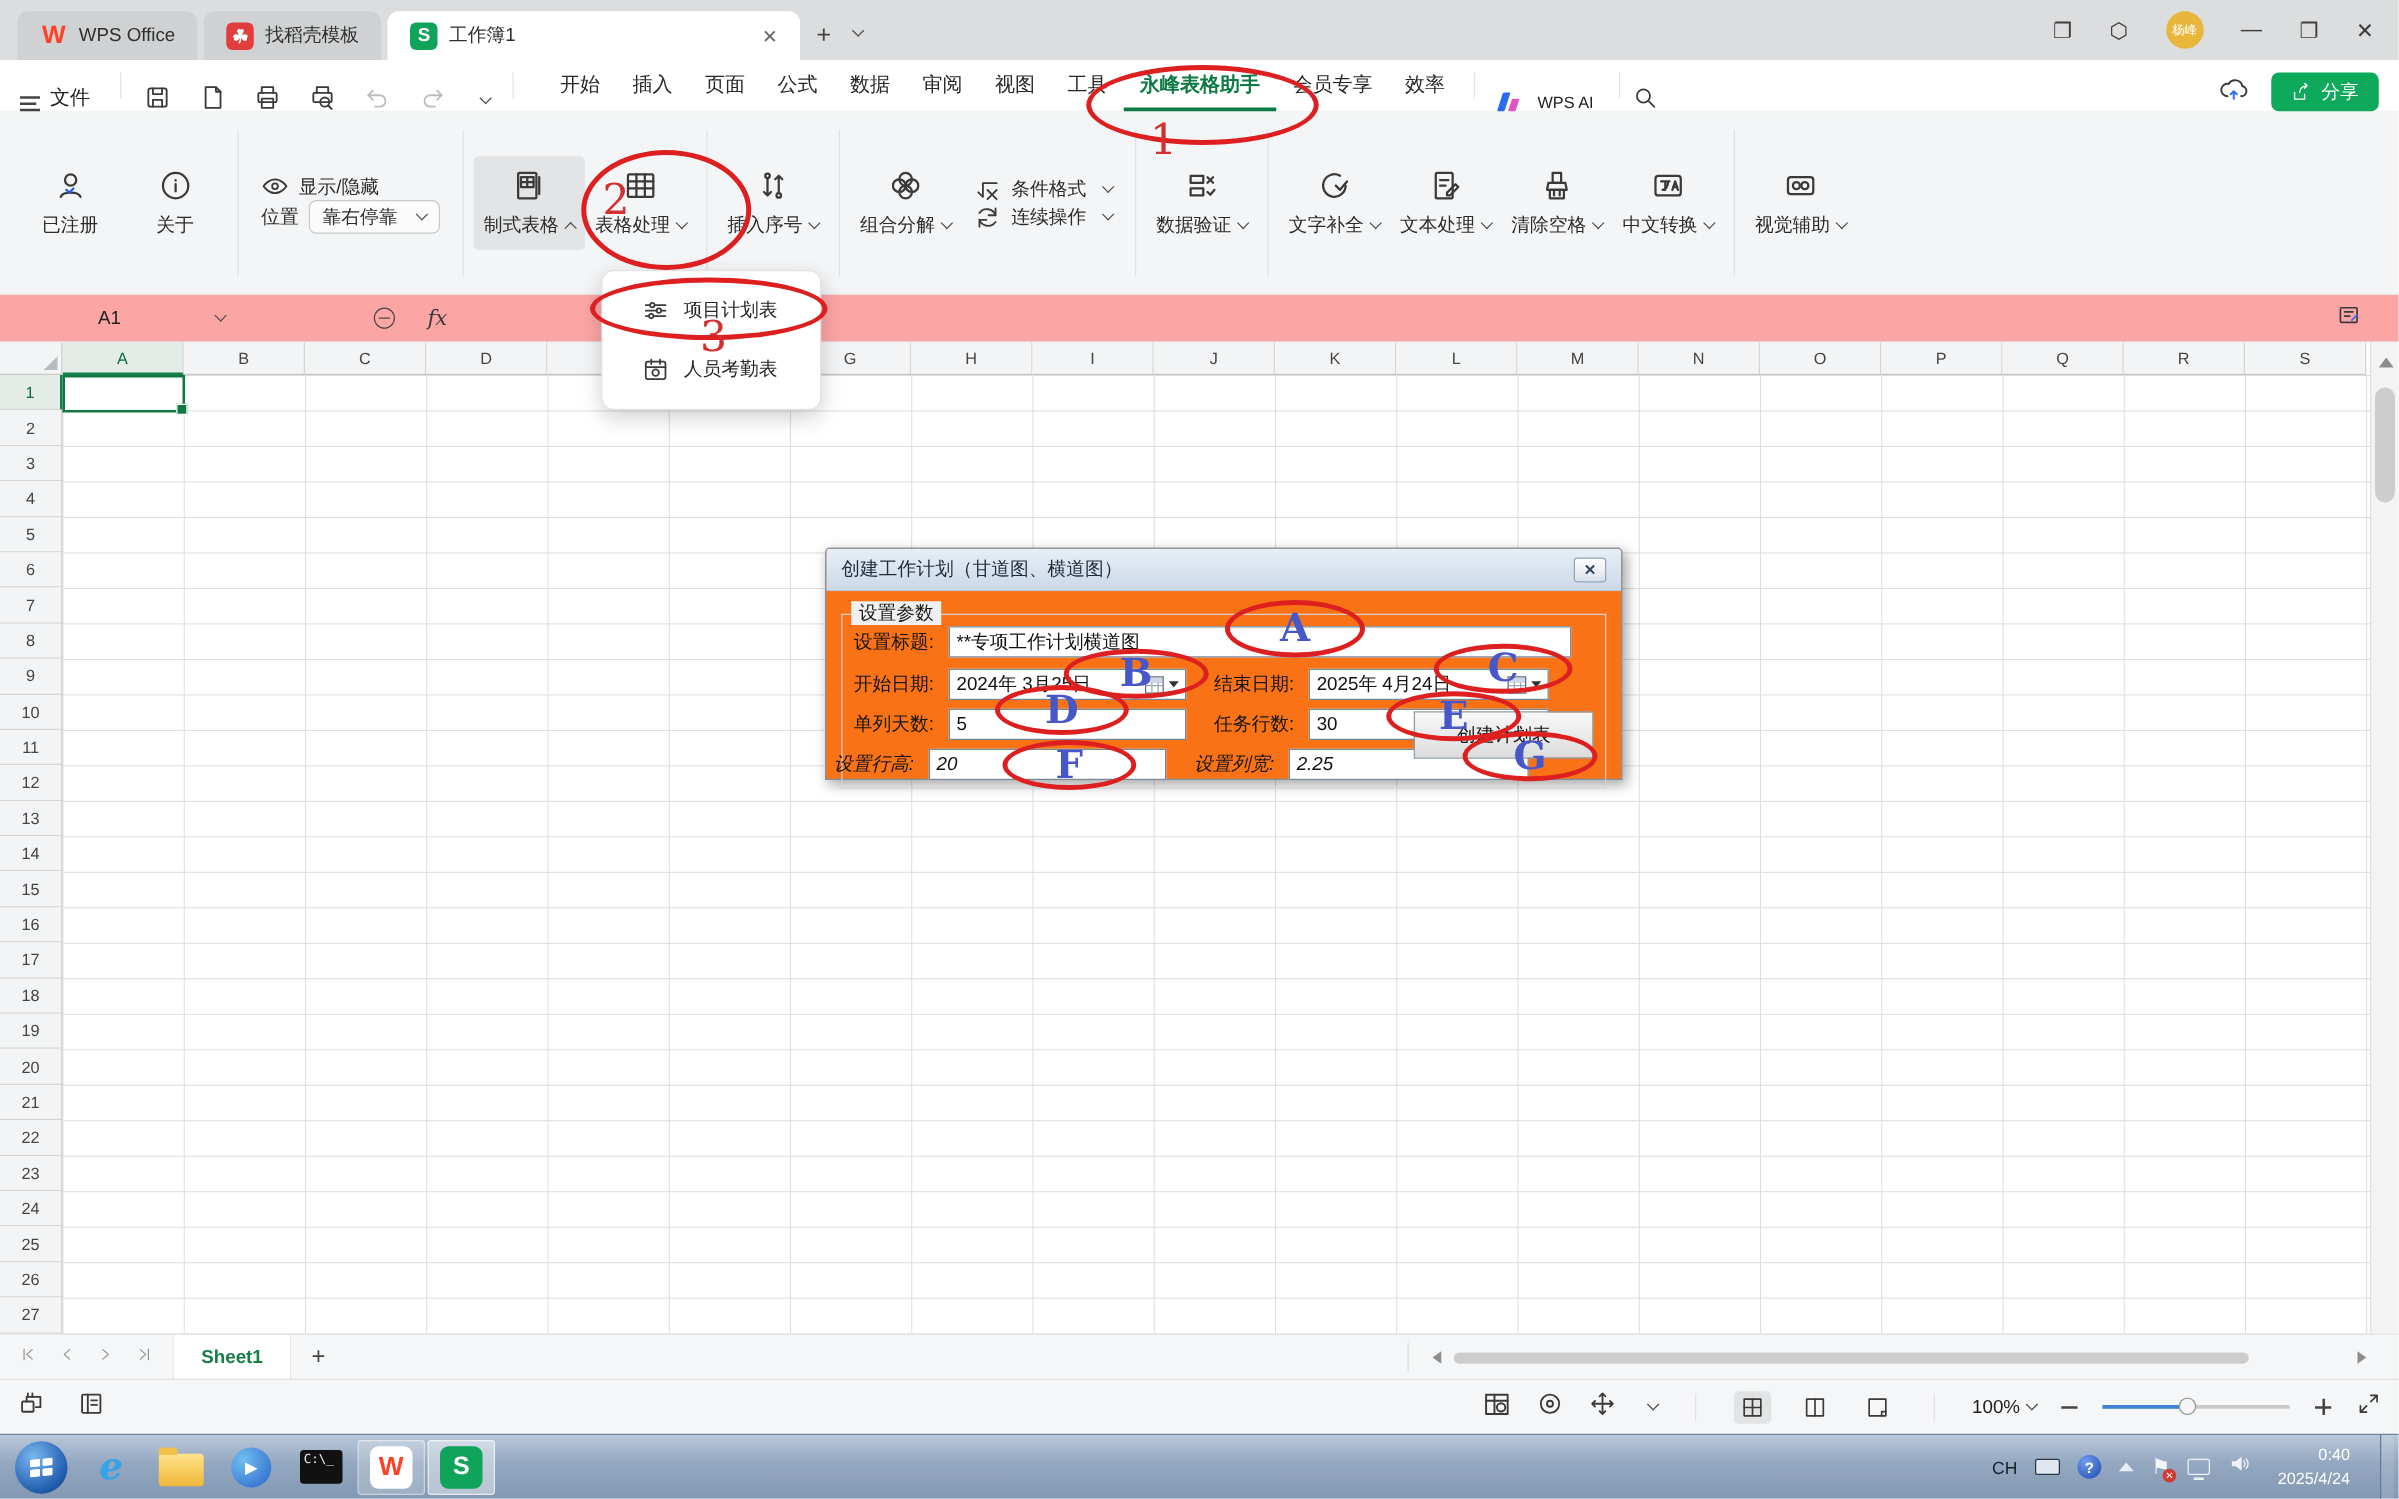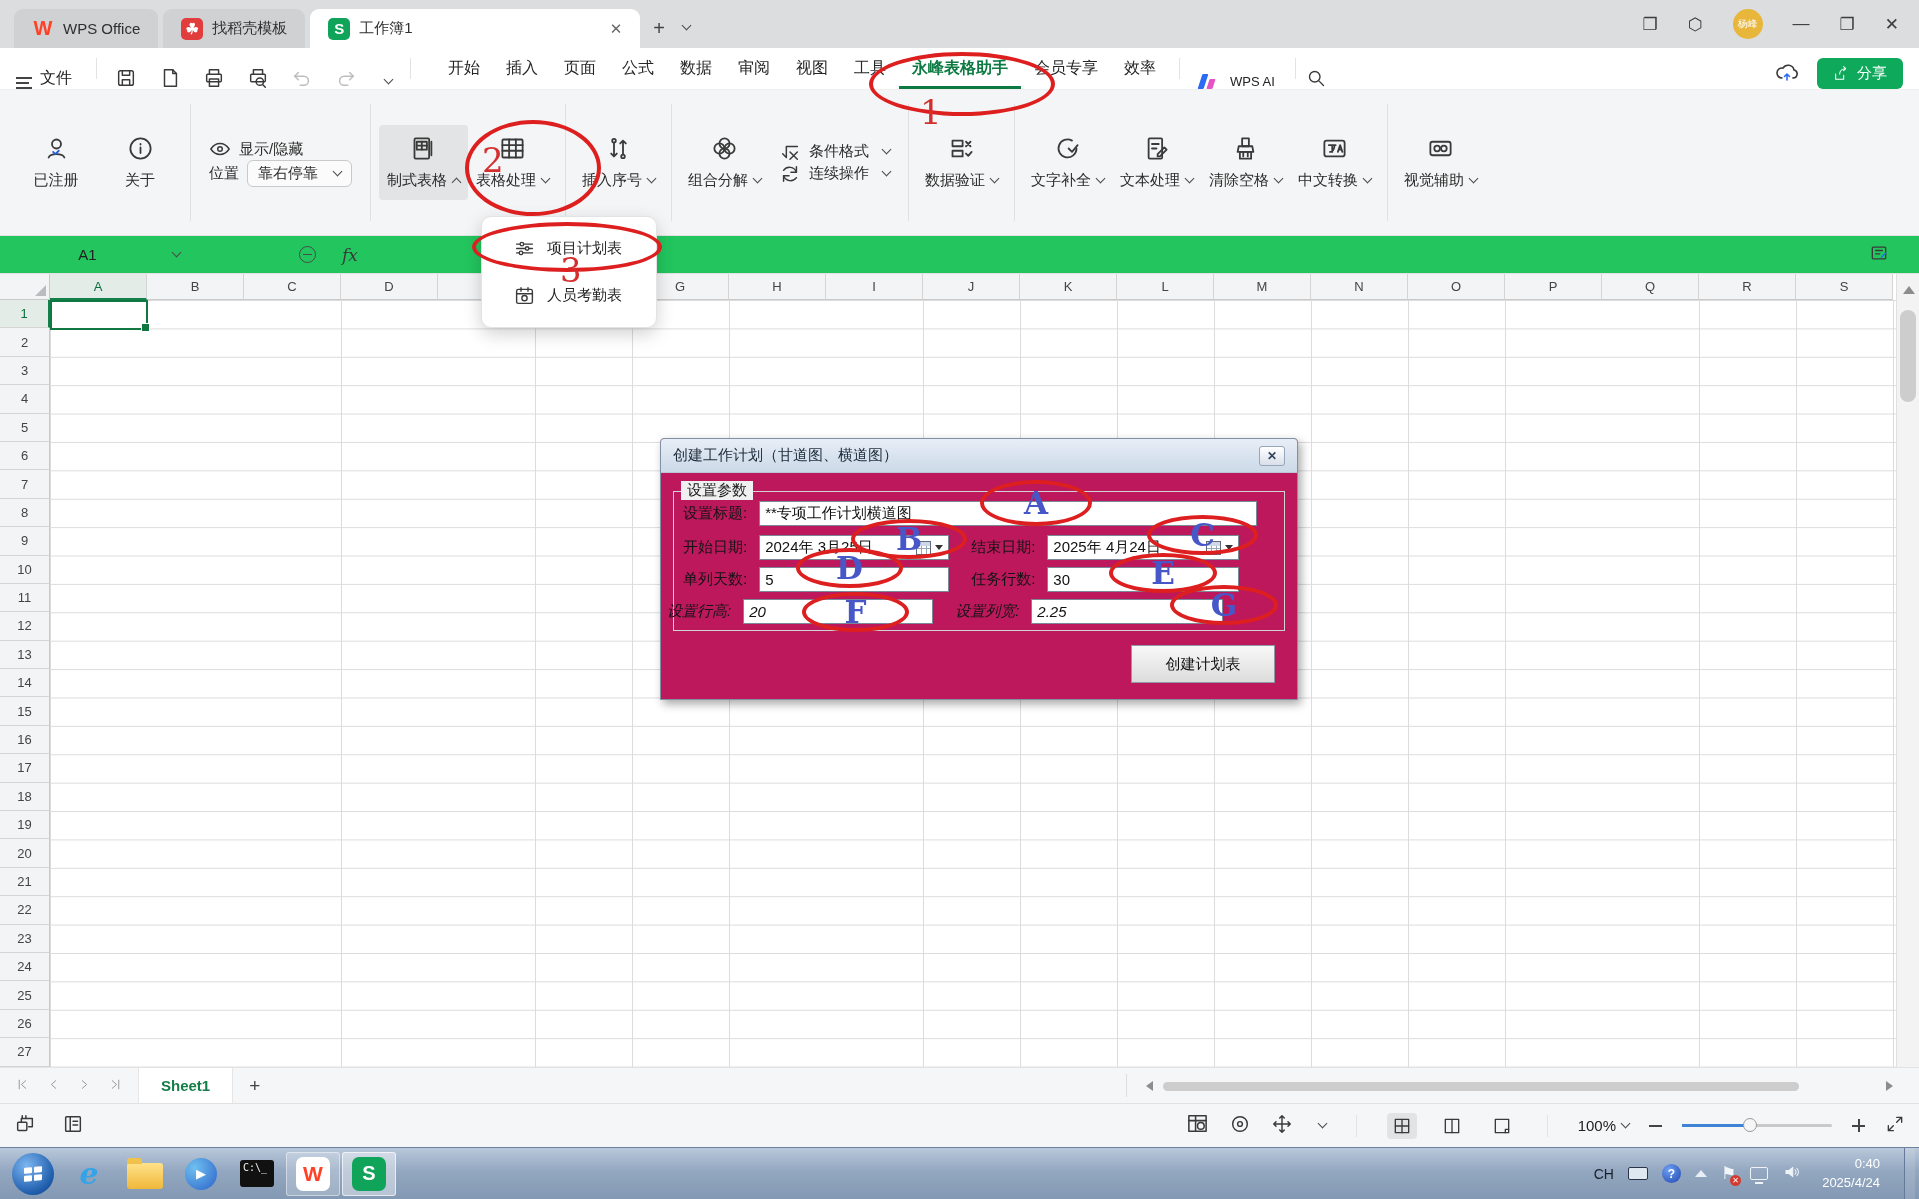--- a/index.html
+++ b/index.html
@@ -47,21 +47,21 @@
 .rlbl{display:flex;align-items:center;white-space:nowrap}
 .rstack{display:flex;flex-direction:column;padding:0 10px;font-size:15px;color:#2b2b2b}
 .rrow{display:flex;align-items:center;gap:8px;white-space:nowrap}
 .rdiv{width:1px;align-self:stretch;background:#e0e1e2;margin:14px 8px}
 .cv{display:inline-block;width:7px;height:7px;border-right:1.6px solid #4a4a4a;border-bottom:1.6px solid #4a4a4a;transform:rotate(45deg);margin-left:6px;position:relative;top:-2px}
 .cv.up{transform:rotate(-135deg);top:2px}
 .posselect{display:flex;align-items:center;gap:10px;border:1px solid #c8c9ca;border-radius:6px;background:#fbfbfb;height:27px;padding:0 10px;font-size:15px}
 svg.ic{stroke:#3a3a3a;fill:none;stroke-width:1.6;stroke-linecap:round;stroke-linejoin:round}
 
 
-#formulabar{top:236px;height:38px;background:#22c55e;border-bottom:1px solid #e1e1e1;display:flex;align-items:center}
+#formulabar{top:236px;height:38px;background:#fca5a5;border-bottom:1px solid #e1e1e1;display:flex;align-items:center}
 .namebox{width:258px;display:flex;align-items:center;justify-content:center;gap:70px;font-size:15px;color:#222;height:100%}
 .fxtext{font-family:"DejaVu Serif",serif;font-style:italic;font-size:17px;color:#3a3a3a;margin-left:26px}
 .circminus{width:17px;height:17px;border:1.6px solid #4a4a4a;border-radius:50%;position:relative;margin-left:20px}
 .circminus:before{content:"";position:absolute;left:3px;right:3px;top:6.5px;border-top:1.6px solid #4a4a4a}
 .fb-right{margin-left:auto;margin-right:30px}
 
 
 #gridarea{top:274px;height:793px;background:#fff}
 #colheads{position:absolute;left:50px;top:0;height:26px;display:flex}
 .colhead{width:97px;height:26px;border-right:1px solid #d4d4d4;border-bottom:1px solid #c9c9c9;background:#f3f4f5;font-size:13px;color:#444;display:flex;align-items:center;justify-content:center}
@@ -76,21 +76,21 @@
 #a1sel:after{content:"";position:absolute;right:-4px;bottom:-4px;width:7px;height:7px;background:#107840;border:1px solid #fff}
 #vscroll{position:absolute;right:0;top:0;width:23px;height:100%;background:#f3f3f4;border-left:1px solid #e0e0e0}
 .vthumb{position:absolute;left:3px;right:3px;top:36px;height:92px;background:#cdcdcd;border-radius:8px}
 .uparrow{position:absolute;top:12px;left:6px;width:0;height:0;border-left:6px solid transparent;border-right:6px solid transparent;border-bottom:8px solid #8d8d8d}
 
 
 #dropdown{position:absolute;left:481px;top:216px;width:176px;height:112px;background:#fff;border:1px solid #e3e3e3;border-radius:10px;box-shadow:0 6px 18px rgba(0,0,0,.18);z-index:40;padding:8px 0;display:flex;flex-direction:column;justify-content:space-around}
 .dd-item{display:flex;align-items:center;gap:12px;padding:0 32px;height:42px;font-size:15px;color:#262626}
 
 
-#dialog{position:absolute;left:660px;top:438px;width:638px;height:262px;z-index:30;border:1px solid #8191a5;border-radius:4px 4px 0 0;box-shadow:3px 4px 10px rgba(0,0,0,.35);background:#be185d;font-family:"DejaVu Serif",serif}
+#dialog{position:absolute;left:660px;top:438px;width:638px;height:186px;z-index:30;border:1px solid #8191a5;border-radius:4px 4px 0 0;box-shadow:3px 4px 10px rgba(0,0,0,.35);background:#f97316;font-family:"DejaVu Serif",serif}
 .dlg-title{height:34px;background:linear-gradient(#e7eef7,#ccd9e8);border-bottom:1px solid #b9c6d6;display:flex;align-items:center;padding:0 12px;font-size:15px;color:#1d2b3a;border-radius:3px 3px 0 0}
 .dlg-close{margin-left:auto;width:26px;height:20px;background:linear-gradient(#ffffff,#d9e0ea);border:1px solid #96a5b8;border-radius:3px;display:flex;align-items:center;justify-content:center;font-size:12px;color:#31455e;font-weight:bold}
 .groupbox{position:absolute;left:12px;right:12px;top:52px;height:140px;border:1px solid #d2d2d2}
 .grouplabel{position:absolute;left:20px;top:42px;background:#f0f0f0;padding:0 6px;font-size:15px;color:#1a1a1a}
 .frow{position:absolute;display:flex;align-items:center;font-size:15px;color:#141414}
 .fl{white-space:nowrap}
 .fi{background:#fff;border:1px solid #7a8796;height:25px;display:flex;align-items:center;padding:0 5px;font-size:15px;color:#111}
 .dateic{margin-left:auto;display:flex;align-items:center;gap:4px}
 .calgrid{width:15px;height:14px;border:1px solid #5d6c7d;background:linear-gradient(#cfd8e4 4px,#fff 4px);background-clip:padding-box;position:relative}
 .calgrid:before{content:"";position:absolute;left:0;right:0;top:6px;border-top:1px solid #9aa7b5}

